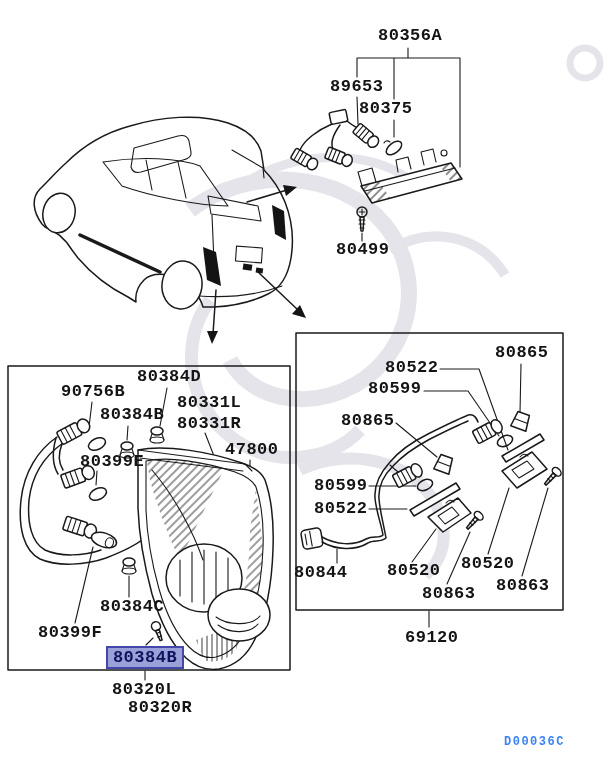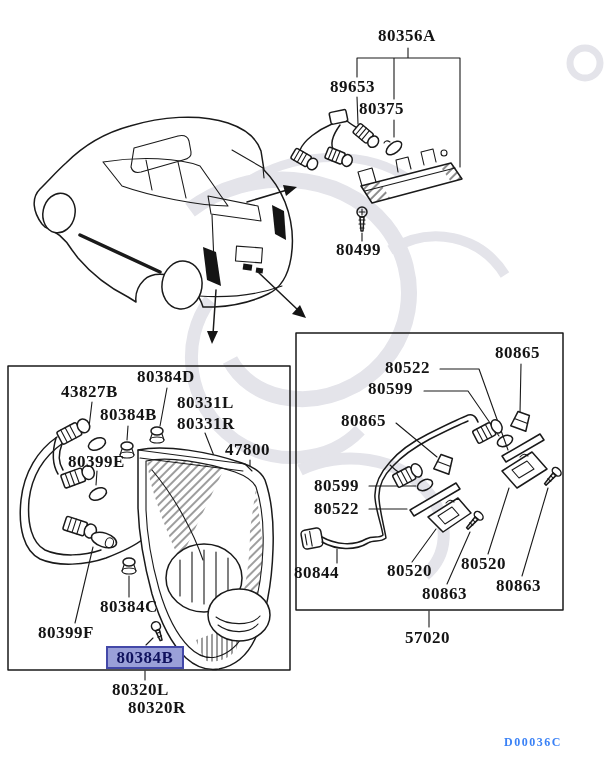--- a/index.html
+++ b/index.html
@@ -1,17 +1,17 @@
 <!DOCTYPE html>
 <html style="--highlight-bg: #9aa0d8; --highlight-border: #4348a8; --highlight-text: #10125e; --watermark: #e4e4ea; --line: #1a1a1a;"><head>
 <meta charset="utf-8">
 <style>
   html,body{margin:0;padding:0;background:#fff;}
   #stage{position:relative;width:609px;height:768px;background:#fff;overflow:hidden;
-         font-family:Liberation Serif, serif;}
+         font-family:Liberation Mono, monospace;}
   #art{position:absolute;left:0;top:0;}
   .lbl{position:absolute;font-weight:bold;font-size:17px;line-height:17px;
        letter-spacing:.5px;color:#141414;white-space:nowrap;cursor:pointer;}
   .hl{position:absolute;left:106px;top:646px;width:78px;height:23px;box-sizing:border-box;
       background:var(--highlight-bg,#9aa0d8);border:2px solid var(--highlight-border,#4348a8);
       color:var(--highlight-text,#10125e);font-weight:bold;font-size:17px;letter-spacing:.5px;
       display:flex;align-items:center;justify-content:center;cursor:pointer;}
   .code{position:absolute;left:504px;top:735px;font-weight:bold;font-size:12px;
         letter-spacing:1.5px;color:#3b82f6;}
   .ln{fill:none;stroke:#1a1a1a;stroke-width:1.5;stroke-linecap:round;stroke-linejoin:round;}
@@ -225,40 +225,40 @@
         </g>
   </g>
 </svg>
 
 <div class="lbl" style="left:378px;top:27px">80356A</div>
 <div class="lbl" style="left:330px;top:78px">89653</div>
 <div class="lbl" style="left:359px;top:100px">80375</div>
 <div class="lbl" style="left:336px;top:241px">80499</div>
 
 <div class="lbl" style="left:137px;top:368px">80384D</div>
-<div class="lbl" style="left:61px;top:383px">43827B</div>
+<div class="lbl" style="left:61px;top:383px">90756B</div>
 <div class="lbl" style="left:100px;top:406px">80384B</div>
 <div class="lbl" style="left:177px;top:394px">80331L</div>
 <div class="lbl" style="left:177px;top:415px">80331R</div>
 <div class="lbl" style="left:225px;top:441px">47800</div>
-<div class="lbl" style="left:68px;top:453px">80399E</div>
+<div class="lbl" style="left:80px;top:453px">80399E</div>
 <div class="lbl" style="left:100px;top:598px">80384C</div>
 <div class="lbl" style="left:38px;top:624px">80399F</div>
 <div class="hl">80384B</div>
 <div class="lbl" style="left:112px;top:681px">80320L</div>
 <div class="lbl" style="left:128px;top:699px">80320R</div>
 
 <div class="lbl" style="left:385px;top:359px">80522</div>
 <div class="lbl" style="left:368px;top:380px">80599</div>
 <div class="lbl" style="left:495px;top:344px">80865</div>
 <div class="lbl" style="left:341px;top:412px">80865</div>
 <div class="lbl" style="left:314px;top:477px">80599</div>
 <div class="lbl" style="left:314px;top:500px">80522</div>
 <div class="lbl" style="left:294px;top:564px">80844</div>
 <div class="lbl" style="left:387px;top:562px">80520</div>
 <div class="lbl" style="left:422px;top:585px">80863</div>
 <div class="lbl" style="left:461px;top:555px">80520</div>
 <div class="lbl" style="left:496px;top:577px">80863</div>
-<div class="lbl" style="left:405px;top:629px">57020</div>
+<div class="lbl" style="left:405px;top:629px">69120</div>
 
 <div class="code">D00036C</div>
 
 </div>
 
 </body></html>

